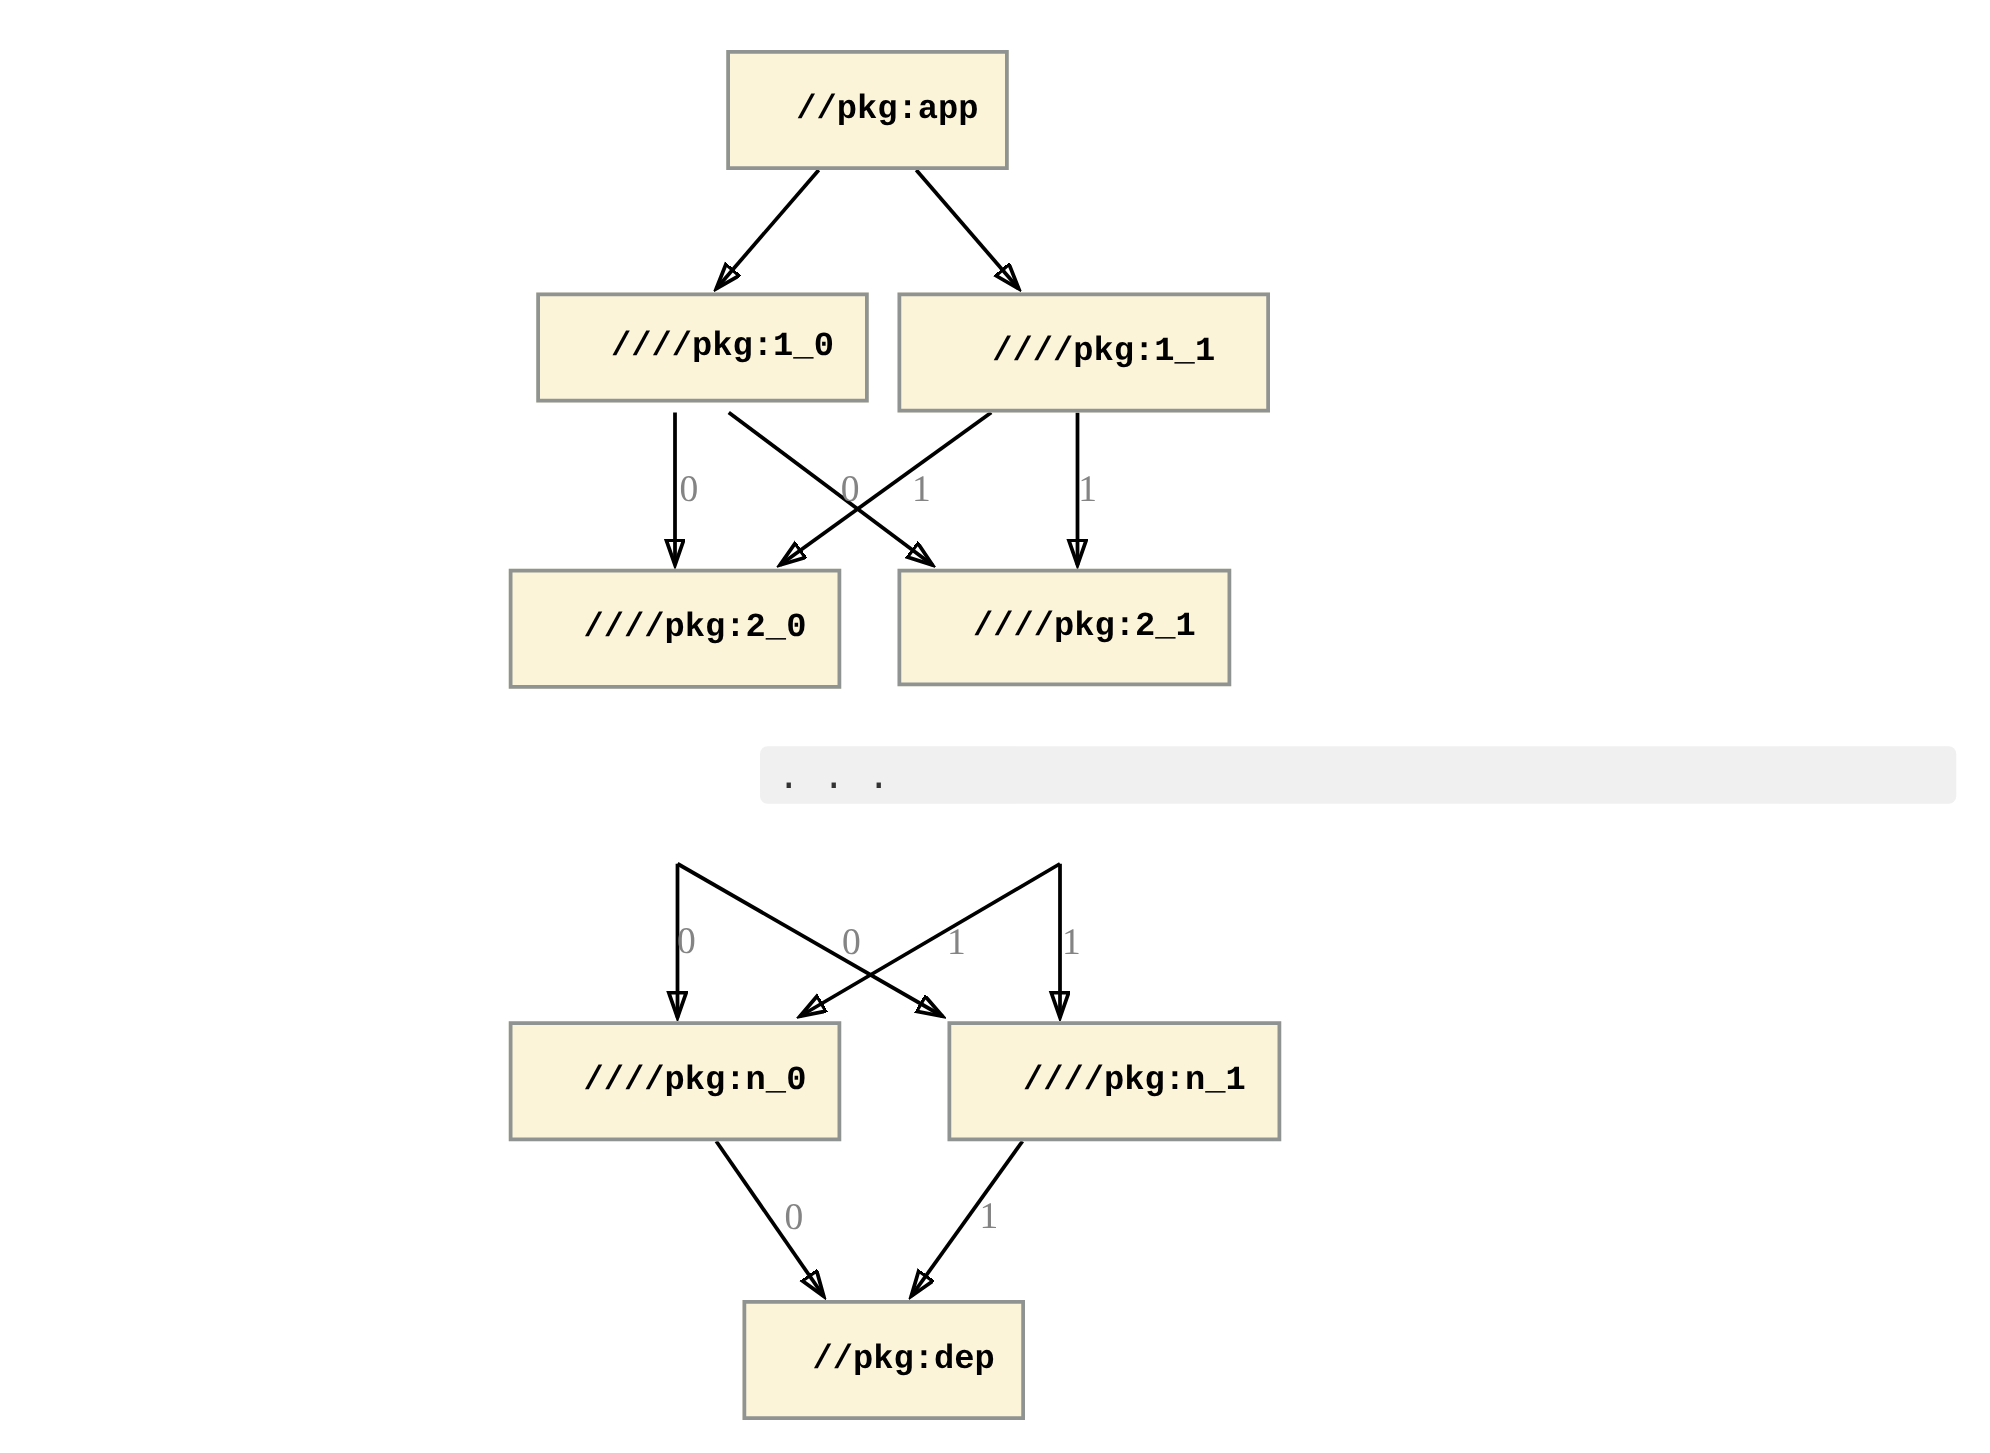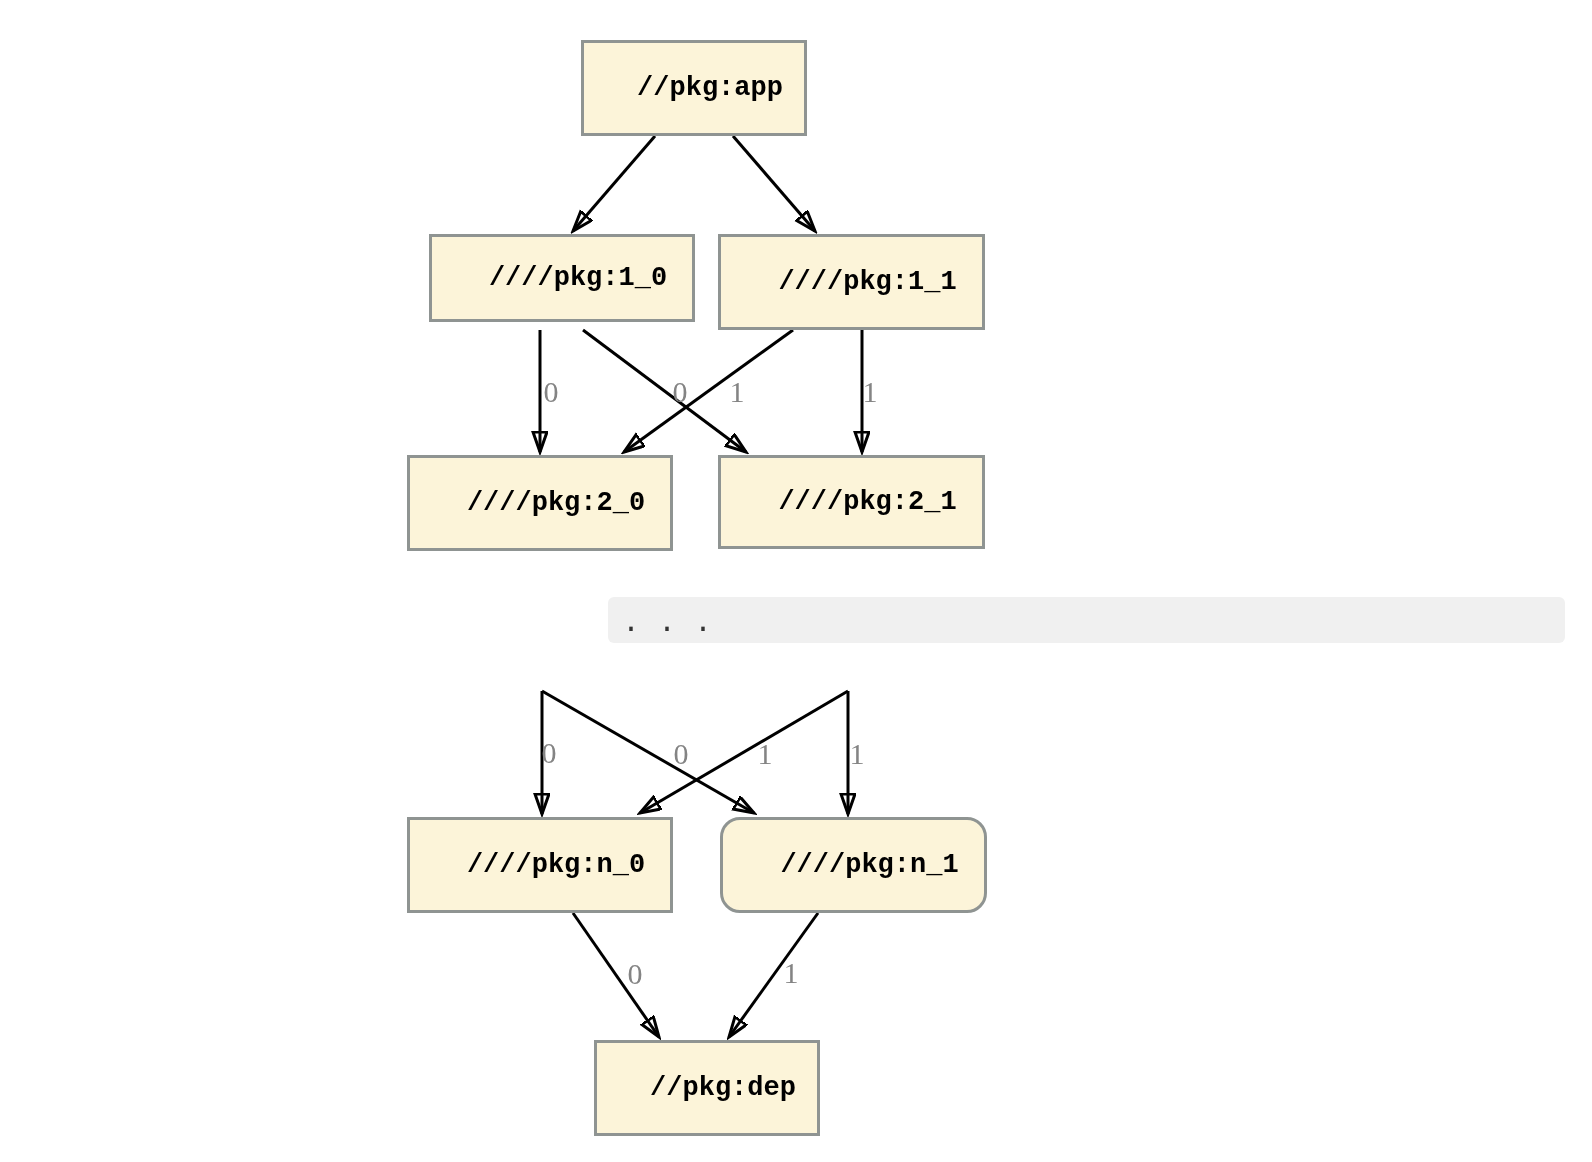--- a/index.html
+++ b/index.html
@@ -42,25 +42,25 @@
     font-family: "Liberation Mono", "DejaVu Sans Mono", monospace;
     font-weight: bold;
     font-size: 27px;
     color: var(--node-text);
     letter-spacing: 0px;
     white-space: nowrap;
     padding-left: 32px;
   }
   .node-app  { left: 581px; top:   40px; width: 226px; height: 96px; }
   .node-1_0  { left: 407px; top:  234px; width: 266px; height: 88px; margin-left: 22px; }
-  .node-1_1  { left: 718px; top:  234px; width: 267px; height: 96px; }
+  .node-1_1  { left: 718px; top:  234px; width: 298px; height: 96px; }
   .node-2_0  { left: 407px; top:  455px; width: 266px; height: 96px; }
   .node-2_1  { left: 718px; top:  455px; width: 267px; height: 94px; }
   .node-n_0  { left: 407px; top:  817px; width: 266px; height: 96px; }
-  .node-n_1  { left: 720px; top:  817px; width: 267px; height: 96px; border-radius: 20px; }
+  .node-n_1  { left: 758px; top:  817px; width: 267px; height: 96px; }
   .node-dep  { left: 594px; top: 1040px; width: 226px; height: 96px; }
   .edge-label {
     position: absolute;
     transform: translate(-50%, -50%);
     font-family: "Liberation Serif", "DejaVu Serif", serif;
     font-size: 30px;
     color: var(--edge-label);
     line-height: 1;
   }
   .ellipsis-band {

